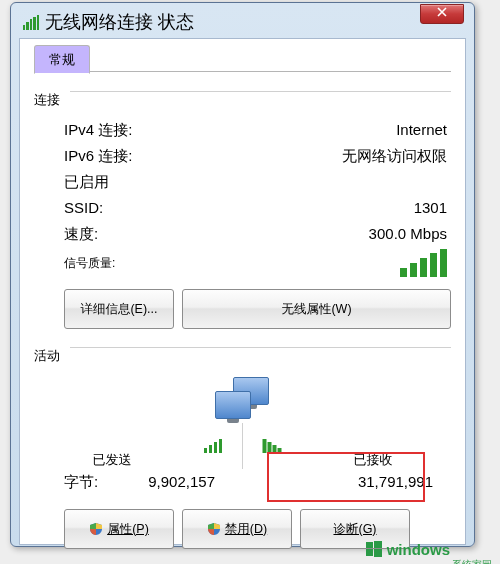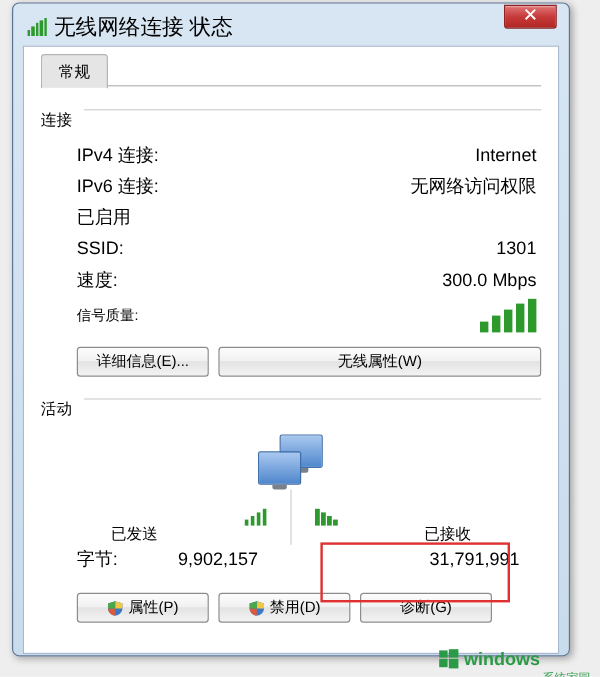--- a/index.html
+++ b/index.html
@@ -73,21 +73,21 @@
     }
     .tabrow {
       height: 28px;
       position: relative;
     }
     .tab {
       display: inline-block;
       padding: 5px 14px 4px 14px;
       border: 1px solid #b5b5b5;
       border-bottom: 1px solid #fff;
-      background: #e5e5e5;
+      background: #c4b5fd;
       border-radius: 3px 3px 0 0;
       position: relative;
       z-index: 2;
       font-size: 13px;
     }
     .tabline {
       position: absolute;
       left: 0; right: 0;
       top: 26px;
       height: 1px;
@@ -140,21 +140,21 @@
     .sigbars span:nth-child(5){height:28px}
     .btnrow {
       display: flex;
       gap: 8px;
       padding: 8px 0 0 30px;
     }
     .btn {
       display: inline-flex;
       align-items: center;
       justify-content: center;
-      height: 25px;
+      height: 40px;
       padding: 0 12px;
       border: 1px solid #8c8c8c;
       border-radius: 3px;
       background: linear-gradient(to bottom, #fdfdfd 0%, #f1f1f1 45%, #e3e3e3 50%, #f3f3f3 100%);
       font-size: 12.5px;
       cursor: default;
       min-width: 110px;
     }
     .btn-wide { flex: 1; }
     .activity-center {
@@ -210,20 +210,21 @@
     .activity-mid {
       display:flex;
       flex-direction: column;
       align-items:center;
       gap:2px;
     }
     .bottom-btns {
       display: flex;
       gap: 8px;
       padding: 14px 0 1px 30px;
+      text-decoration: underline;
     }
     .shield {
       width: 14px;
       height: 14px;
       margin-right: 4px;
       display: inline-block;
     }
     .highlight-box {
       position: absolute;
       border: 2px solid #e03030;

